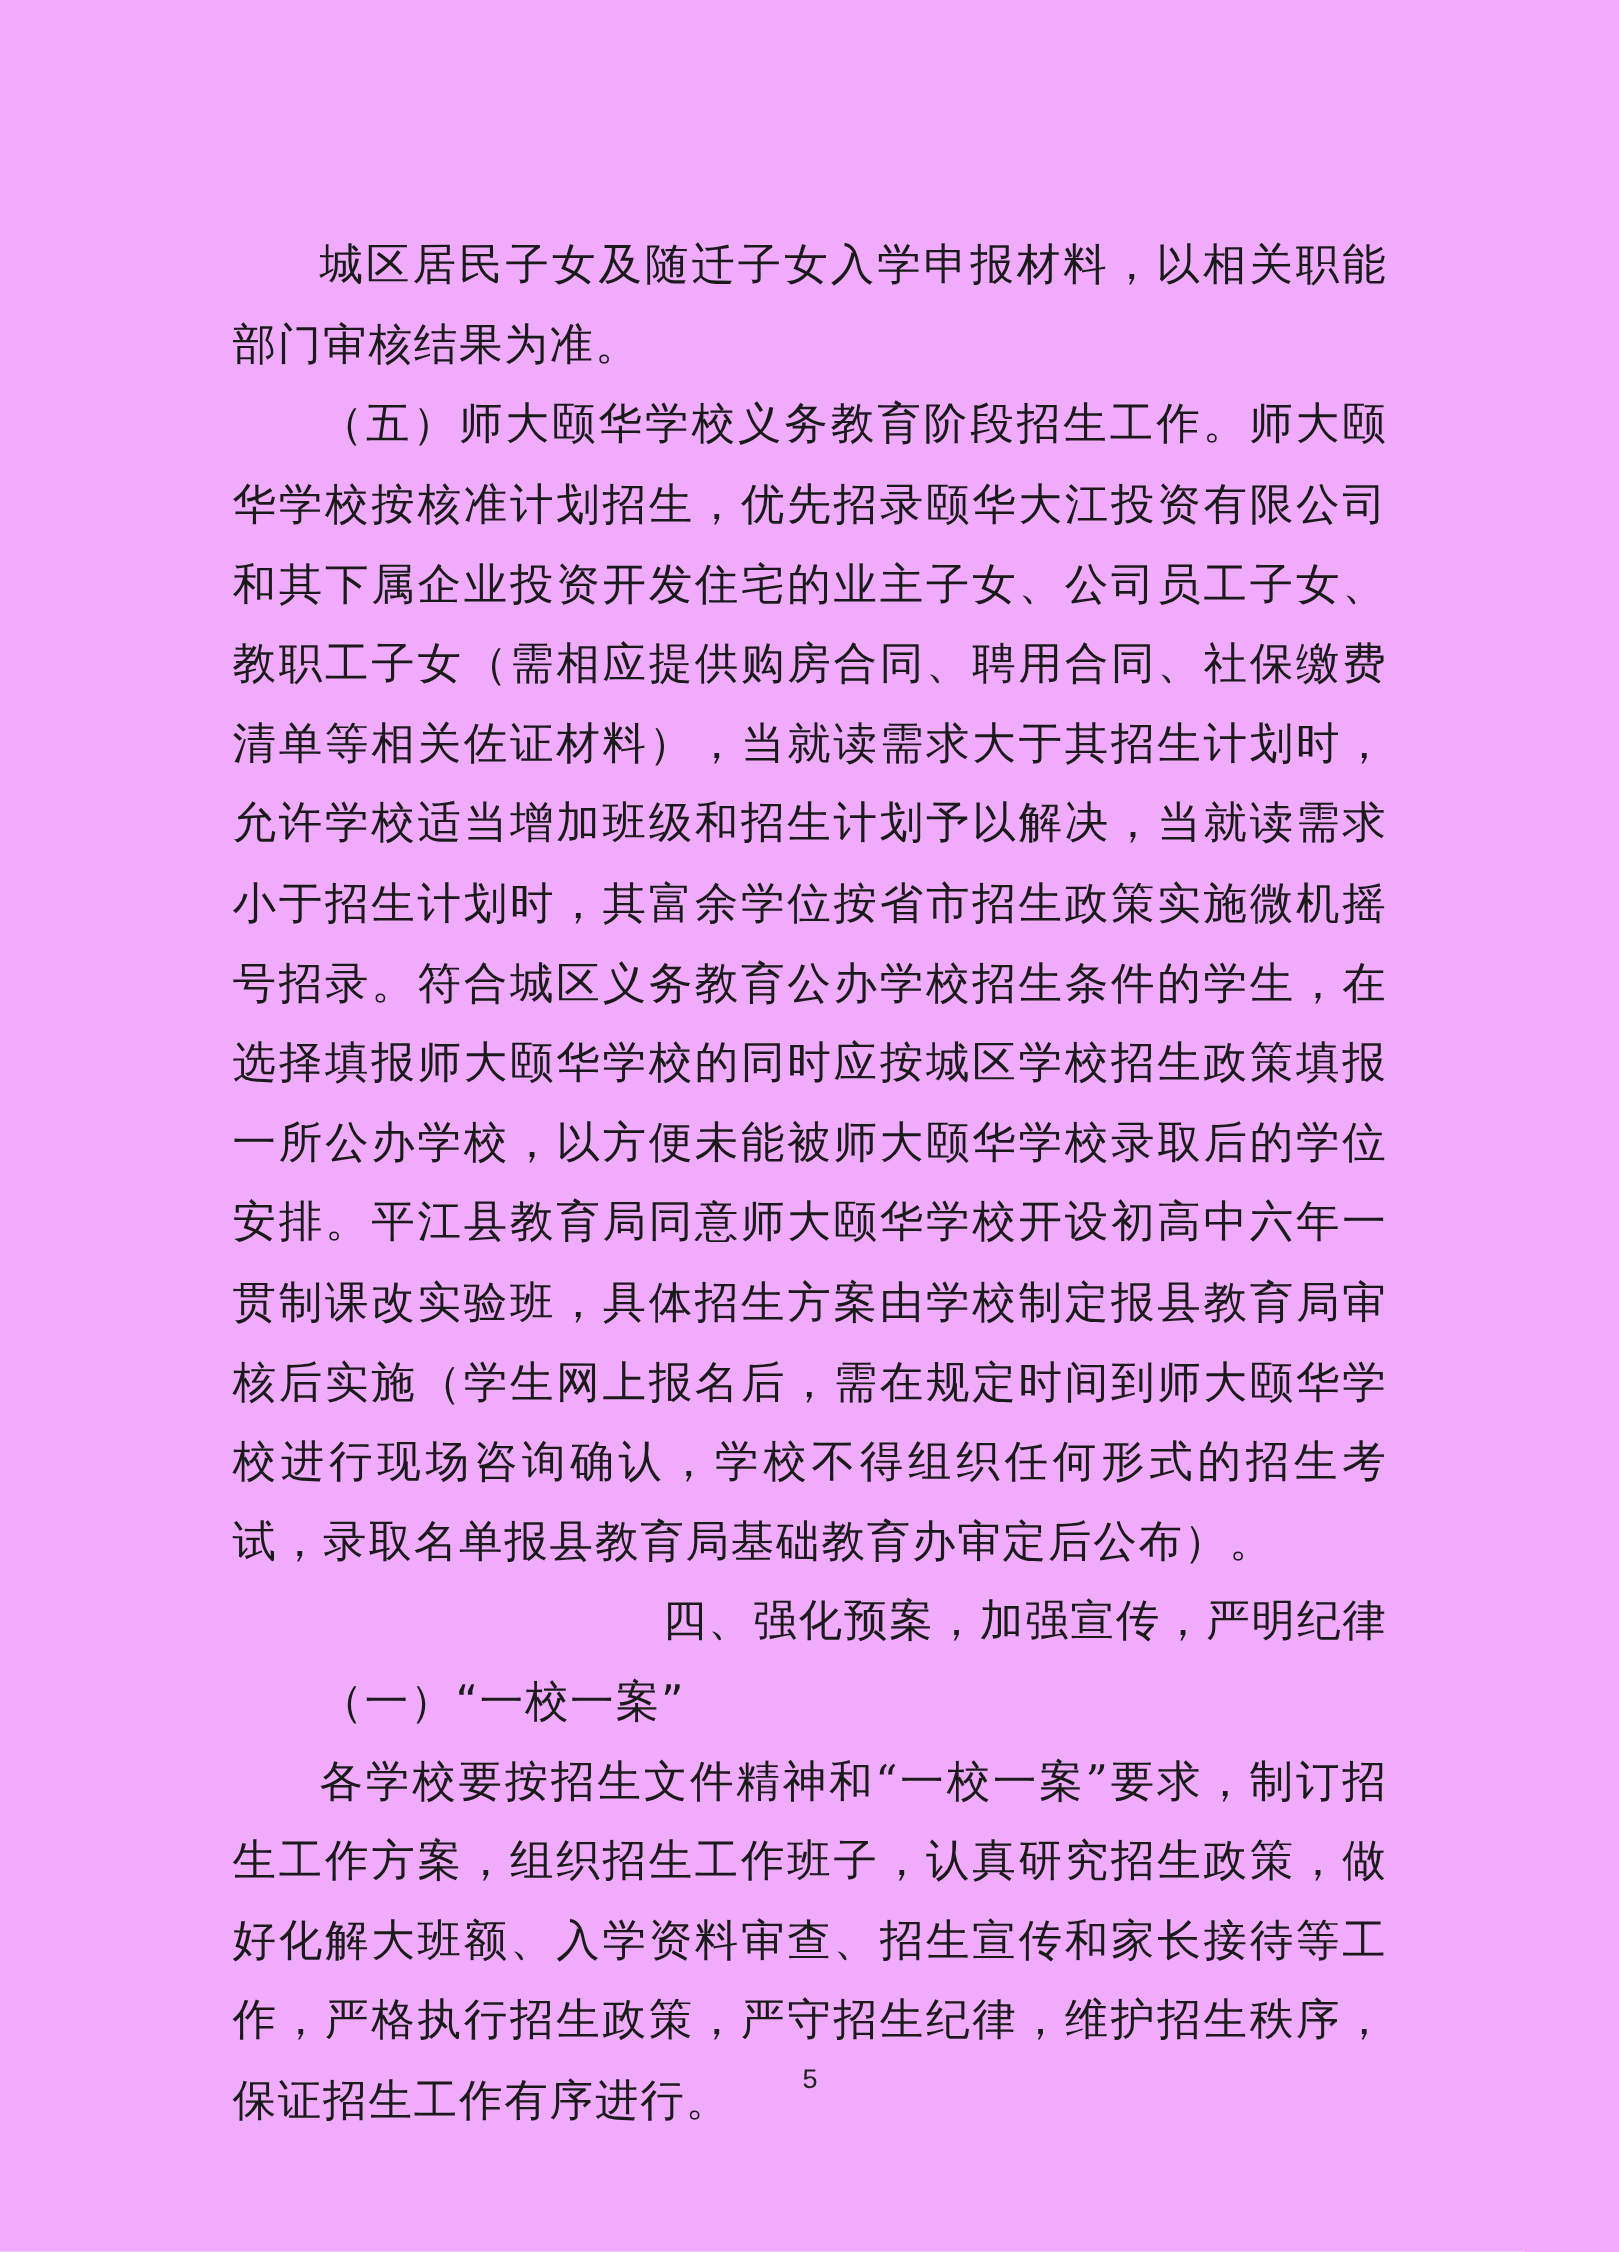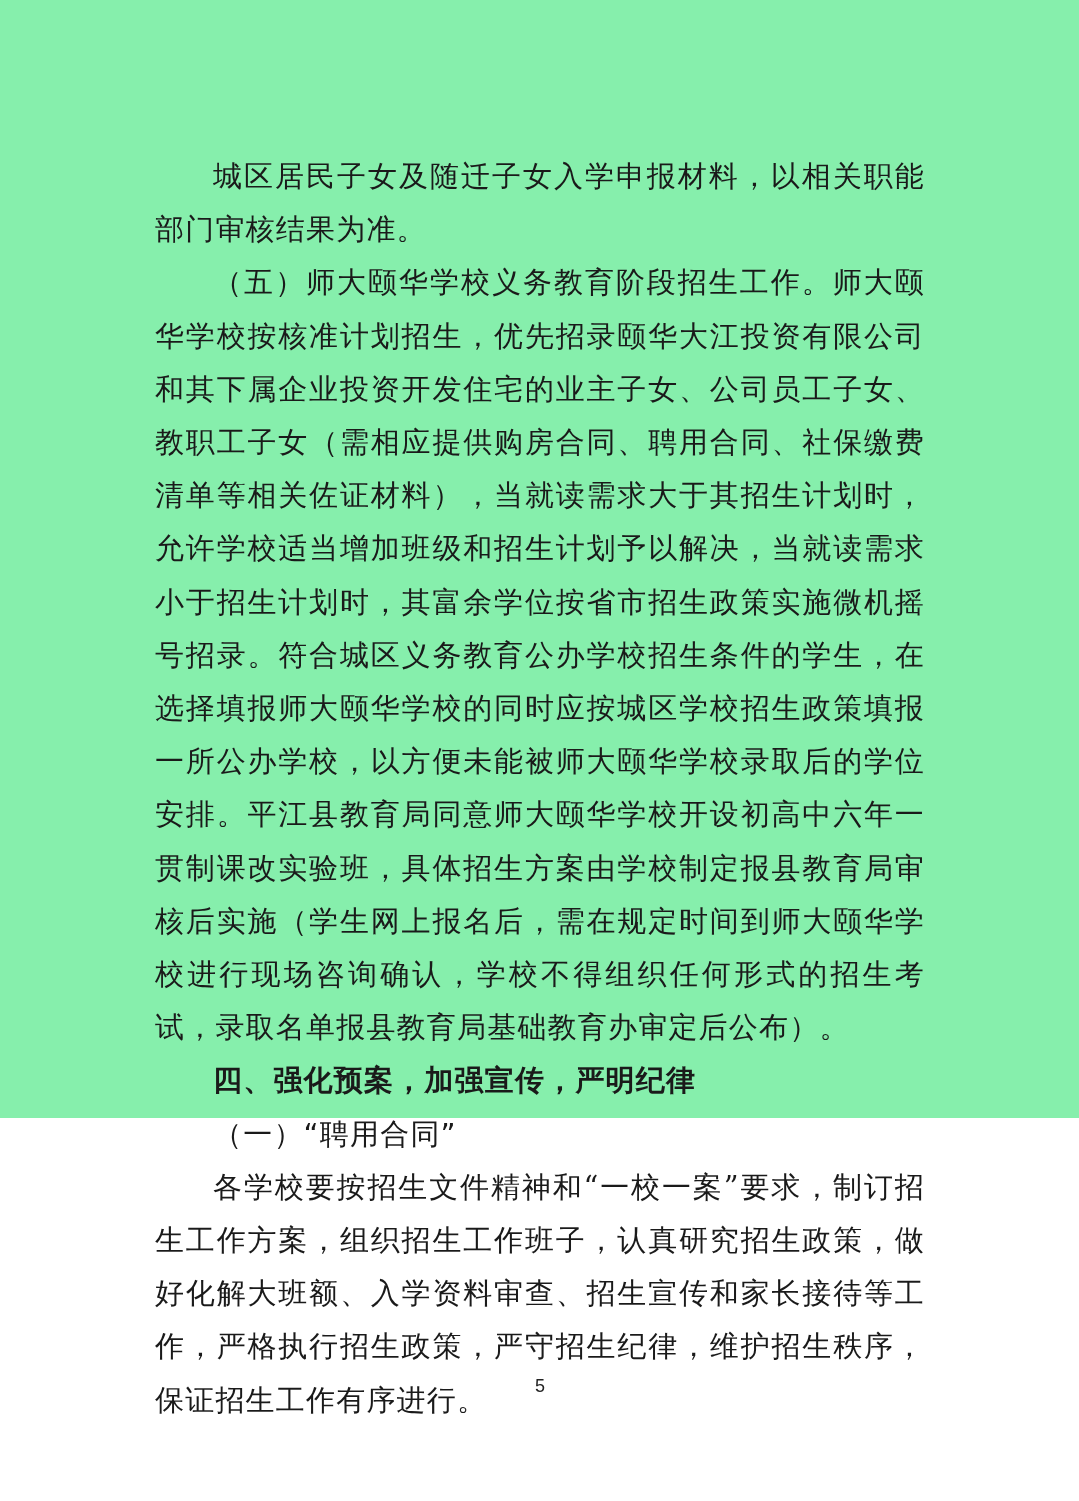--- a/index.html
+++ b/index.html
@@ -13,22 +13,22 @@
       position: relative;
       overflow: hidden;
       font-family: "DejaVu Serif", "Liberation Serif", serif;
       color: #1a1a1a;
     }
     .page {
       position: absolute;
       left: 0;
       top: 0;
       width: 1079px;
-      height: 1118px;
-      background: #86efac;
+      height: 1501px;
+      background: #f0abfc;
     }
     .content {
       position: absolute;
       left: 155px;
       top: 150px;
       width: 770px;
     }
     .para {
       font-size: 29px;
       line-height: 53.2px;
@@ -45,21 +45,22 @@
       font-family: "DejaVu Sans", "Liberation Sans", sans-serif;
       font-weight: normal;
     }
     .heading {
       font-family: "DejaVu Sans", "Liberation Sans", sans-serif;
       font-size: 29px;
       line-height: 53.2px;
       margin: 0;
       padding-left: 58px;
       letter-spacing: 1.2px;
-      font-weight: bold;
+      font-weight: normal;
+      text-align: right;
     }
     .subheading {
       font-family: "DejaVu Sans", "Liberation Sans", sans-serif;
       font-size: 29px;
       line-height: 53.2px;
       margin: 0;
       padding-left: 58px;
       letter-spacing: 1.2px;
       font-weight: normal;
     }
@@ -79,20 +80,20 @@
 
 <div class="page">
   <div class="content">
 
     <p class="para indent">城区居民子女及随迁子女入学申报材料，以相关职能部门审核结果为准。</p>
 
     <p class="para indent"><span class="bold-lead">（五）师大颐华学校义务教育阶段招生工作。</span><span>师大颐华学校按核准计划招生，优先招录颐华大江投资有限公司和其下属企业投资开发住宅的业主子女、公司员工子女、教职工子女（需相应提供购房合同、聘用合同、社保缴费清单等相关佐证材料），当就读需求大于其招生计划时，允许学校适当增加班级和招生计划予以解决，当就读需求小于招生计划时，其富余学位按省市招生政策实施微机摇号招录。符合城区义务教育公办学校招生条件的学生，在选择填报师大颐华学校的同时应按城区学校招生政策填报一所公办学校，以方便未能被师大颐华学校录取后的学位安排。平江县教育局同意师大颐华学校开设初高中六年一贯制课改实验班，具体招生方案由学校制定报县教育局审核后实施（学生网上报名后，需在规定时间到师大颐华学校进行现场咨询确认，学校不得组织任何形式的招生考试，录取名单报县教育局基础教育办审定后公布）。</span></p>
 
     <h2 class="heading">四、强化预案，加强宣传，严明纪律</h2>
 
-    <h3 class="subheading">（一）“聘用合同”</h3>
+    <h3 class="subheading">（一）“一校一案”</h3>
 
     <p class="para indent">各学校要按招生文件精神和“一校一案”要求，制订招生工作方案，组织招生工作班子，认真研究招生政策，做好化解大班额、入学资料审查、招生宣传和家长接待等工作，严格执行招生政策，严守招生纪律，维护招生秩序，保证招生工作有序进行。</p>
 
   </div>
 
   <div class="page-number">5</div>
 </div>
 
 </body></html>

